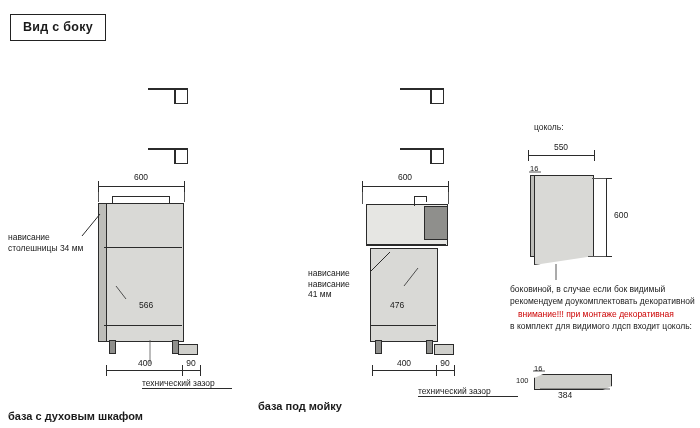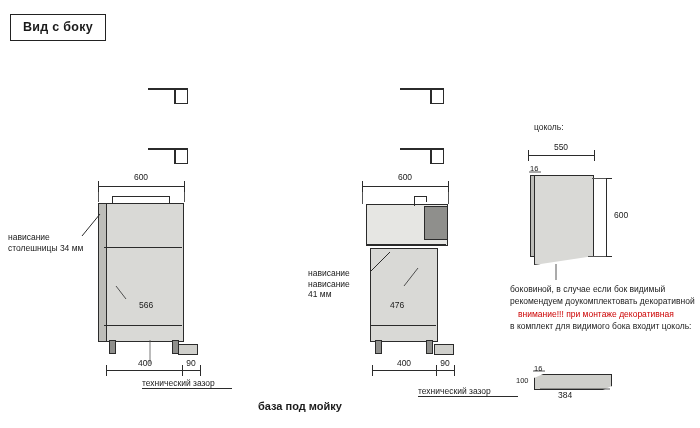--- a/index.html
+++ b/index.html
@@ -111,20 +111,21 @@
   <div class="abs dim dim-text-center" style="left:176px; top:358px; width:30px;">90</div>
 
   <div class="abs hline" style="left:142px; top:388px; width:90px;"></div>
   <div class="abs lbl" style="left:142px; top:378px; width:110px;">технический зазор</div>
 
   <div class="abs lbl" style="left:8px; top:232px; width:92px;">
     <div>нависание</div>
     <div>столешницы 34 мм</div>
   </div>
 
+  <div class="abs lbl-b" style="left:8px; top:410px;">база с духовым шкафом</div>
 
   <div class="profile" style="left:400px; top:88px; width:44px; height:16px;">
     <div class="top" style="left:0; top:0; width:44px;"></div>
     <div class="side" style="left:42.5px; top:0; height:16px;"></div>
     <div class="top" style="left:30px; top:14.5px; width:14px;"></div>
     <div class="side" style="left:30px; top:2px; height:13px;"></div>
   </div>
 
   <div class="profile" style="left:400px; top:148px; width:44px; height:16px;">
     <div class="top" style="left:0; top:0; width:44px;"></div>
@@ -193,21 +194,21 @@
   <div class="abs hline" style="left:601px; top:178px; width:11px;"></div>
   <div class="abs hline" style="left:601px; top:256px; width:11px;"></div>
   <div class="abs dim" style="left:614px; top:210px;">600</div>
   <div class="abs hline-thin" style="left:592px; top:178px; width:14px;"></div>
   <div class="abs hline-thin" style="left:588px; top:256px; width:18px;"></div>
 
   <div class="abs lbl" style="left:510px; top:283px; width:190px; line-height:1.45;">
     <div>боковиной, в случае если бок видимый</div>
     <div>рекомендуем доукомплектовать декоративной</div>
     <div class="red">внимание!!! при монтаже декоративная</div>
-    <div>в комплект для видимого бока входит цоколь:</div>
+    <div>в комплект для видимого лдсп входит цоколь:</div>
   </div>
 
   <div class="abs tiny" style="left:534px; top:364px;">16</div>
   <div class="abs" style="left:534px; top:374px; width:76px; height:14px; background:#cfcfcb; border:1px solid #2b2b2b; clip-path:polygon(0 25%, 12% 0, 100% 0, 100% 75%, 88% 100%, 0 100%);"></div>
   <div class="abs tiny" style="left:516px; top:376px;">100</div>
   <div class="abs dim" style="left:558px; top:390px;">384</div>
 
   <svg class="overlay">
 
     <line x1="82" y1="236" x2="100" y2="214" stroke="#2b2b2b" stroke-width="1"></line>

